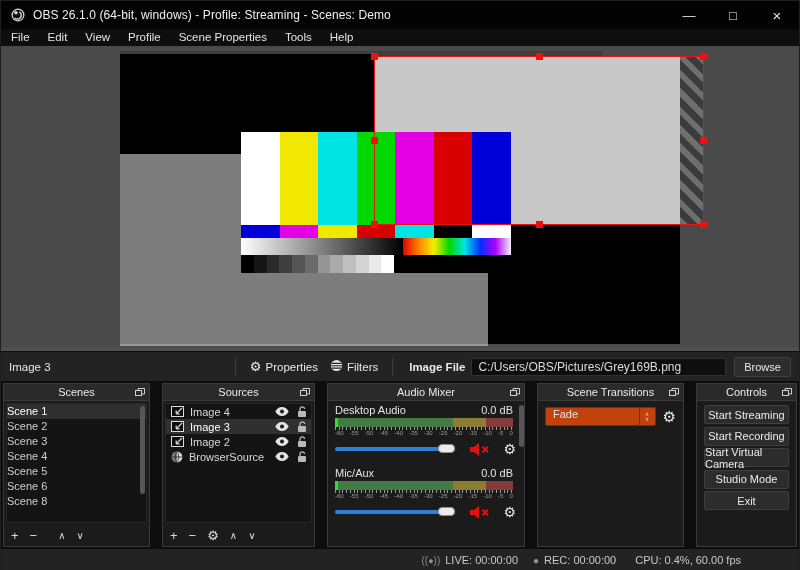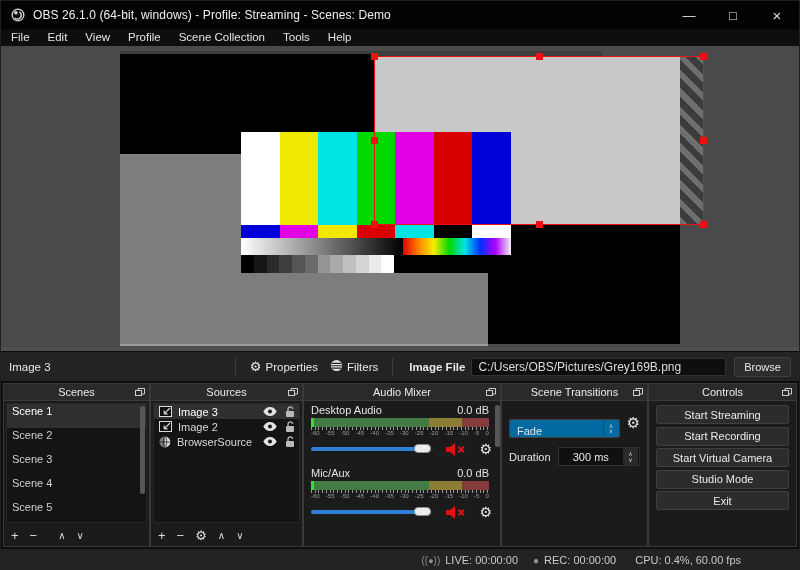--- a/index.html
+++ b/index.html
@@ -48,28 +48,28 @@
   .srcbar { height:30px; background:#232323; display:flex; align-items:center; font-size:11.5px; color:#e8e8e8; padding:0 8px; border-top:1px solid #0c0c0c; }
   .src-name { width:230px; }
   .vsep { width:1px; height:18px; background:#3e3e3e; margin:0 8px; }
   .tbtn { display:flex; align-items:center; gap:4px; padding:0 6px; height:22px; }
   .gear-glyph { font-size:13px; color:#e8e8e8; line-height:1; }
   .imgfile-label { margin:0 6px 0 8px; white-space:nowrap;font-weight:bold; }
   .path-input { width:268px; height:18px; background:#0e0e0e; border:1px solid #303030; color:#dcdcdc; font-size:12px; padding:0 6px; font-family:"Liberation Sans",sans-serif; }
   .browse-btn { margin-left:8px; width:60px; height:20px; background:#2d2d2d; border:1px solid #404040; color:#e8e8e8; font-size:11px; border-radius:2px; display:flex; align-items:center; justify-content:center; }
 
   
-  .docks { height:168px; display:flex; gap:0; background:#0d0d0d; padding:2px; }
+  .docks { height:168px; display:flex; gap:12px; background:#0d0d0d; padding:2px; }
   .panel { background:#1b1b1b; border:1px solid #3a3a3a; display:flex; flex-direction:column; }
   .p-scenes{width:147px} .p-sources{width:153px} .p-mixer{width:198px} .p-trans{width:147px} .p-controls{flex:1}
   .phead { height:17px; background:#2a2a2a; border-bottom:1px solid #3a3a3a; display:flex; align-items:center; justify-content:center; position:relative; font-size:11px; color:#eaeaea; flex:0 0 auto; }
   .float-icon { position:absolute; right:4px; top:4px; display:flex; }
 
   .list { flex:1; margin:2px; background:#141414; border:1px solid #272727; position:relative; overflow:hidden; font-size:11px; color:#cfcfcf; }
-  .scene-row { height:24px; line-height:15px; padding-left:5px; }
+  .scene-row { height:15px; line-height:15px; }
   .scene-row.selected { background:#2f2f2f; color:#ffffff; }
   .vscroll { position:absolute; right:1px; top:2px; width:5px; background:#575757; border-radius:3px; }
   .scenes-scroll { height:88px; }
   .dock-toolbar { height:21px; display:flex; align-items:center; padding:0 7px; color:#dcdcdc; flex:0 0 auto; }
   .ticon { font-size:13px; line-height:1; margin-right:11px; }
   .ticon.chev { font-size:10px; }
   .tspace { width:10px; }
 
   .src-row { height:15px; display:flex; align-items:center; padding:0 4px; font-size:11px; color:#d8d8d8; }
   .src-row.selected { background:#303030; color:#fff; }
@@ -89,21 +89,21 @@
   .sliderrow { display:flex; align-items:center; height:18px; margin-top:3px; }
   .slider { position:relative; width:124px; height:4px; background:#242424; border-radius:2px; }
   .sfill { width:108px; height:4px; background:#2e80d6; border-radius:2px; }
   .shandle { position:absolute; left:103px; top:-3px; width:17px; height:9px; background:#ececec; border:1px solid #8f8f8f; border-radius:4px; }
   .mute { margin-left:12px; display:flex; }
   .mgear { margin-left:10px; font-size:14px; color:#e8e8e8; line-height:1; }
   .mixer-scroll { height:42px; top:4px; }
 
   .trans-body { padding:6px 7px; font-size:11px; color:#e4e4e4; }
   .trow1 { display:flex; align-items:center; gap:7px; }
-  .combo { flex:1; height:19px; background:#0369a1; border:1px solid #3f3f3f; border-radius:2px; display:flex; align-items:flex-end; padding-left:7px;margin-top:12px; }
+  .combo { flex:1; height:19px; background:#c2410c; border:1px solid #3f3f3f; border-radius:2px; display:flex; align-items:flex-start; padding-left:7px; }
   .combo-label { flex:1; }
   .combo-spin { width:16px; align-self:stretch; border-left:1px solid #3f3f3f; display:flex; flex-direction:column; align-items:center; justify-content:center; font-size:6px; line-height:5px; color:#cfcfcf; }
   .tgear { font-size:15px; color:#e8e8e8; line-height:1; }
   .trow2 { display:flex; align-items:center; margin-top:9px; gap:7px; }
   .spinbox { flex:1; height:19px; background:#101010; border:1px solid #2f2f2f; display:flex; align-items:center; }
   .spin-val { flex:1; text-align:center; color:#e8e8e8; }
   .spin-arrows { width:15px; height:17px; background:#2b2b2b; border-radius:2px; display:flex; flex-direction:column; align-items:center; justify-content:center; font-size:6px; line-height:6px; color:#cfcfcf; margin-right:1px; }
 
   .controls-body { padding:4px 7px; }
   .cbtn { height:19px; margin-bottom:2.5px; background:#2c2c2c; border:1px solid #3f3f3f; border-radius:2px; display:flex; align-items:center; justify-content:center; font-size:11px; color:#eaeaea; }
@@ -134,21 +134,21 @@
     <span class="winbtn">—</span>
     <span class="winbtn">□</span>
     <span class="winbtn close">×</span>
   </div>
 
   <div class="menubar">
     <span class="menu-item">File</span>
     <span class="menu-item">Edit</span>
     <span class="menu-item">View</span>
     <span class="menu-item">Profile</span>
-    <span class="menu-item">Scene Collection</span>
+    <span class="menu-item">Scene Properties</span>
     <span class="menu-item">Tools</span>
     <span class="menu-item">Help</span>
   </div>
 
   <div class="preview">
     <div class="abs strip"></div>
     <div class="abs blackTL"></div>
     <div class="abs grayMid"></div>
     <div class="abs blackBR"></div>
     <div class="abs selfill">
@@ -265,20 +265,41 @@
       <div class="phead">
         <span>Sources</span>
         <span class="float-icon">
           <svg width="10" height="8" viewBox="0 0 10 8">
               <rect x="0.5" y="2.5" width="6" height="5" fill="none" stroke="#cfcfcf"></rect>
               <path d="M3 2.5V.5h6.5V6H7" fill="none" stroke="#cfcfcf"></path>
             </svg>
         </span>
       </div>
       <div class="list">
+        <div class="src-row">
+          <span class="src-icon">
+              <svg width="13" height="11" viewBox="0 0 13 11">
+                <rect x="0.5" y="0.5" width="12" height="10" fill="#0f0f0f" stroke="#dcdcdc"></rect>
+                <path d="M11 2L5.2 7.8M5.2 7.8V4.6M5.2 7.8h3.4" stroke="#dcdcdc" stroke-width="1.2" fill="none"></path>
+              </svg>
+            </span>
+          <span class="src-label">Image 4</span>
+          <span class="row-icon">
+              <svg width="14" height="9" viewBox="0 0 14 9">
+                <path d="M7 0C4 0 1.6 1.8.3 4.5 1.6 7.2 4 9 7 9s5.4-1.8 6.7-4.5C12.4 1.8 10 0 7 0z" fill="#e2e2e2"></path>
+                <circle cx="7" cy="4.5" r="2" fill="#1a1a1a"></circle>
+              </svg>
+            </span>
+          <span class="row-icon">
+              <svg width="10" height="12" viewBox="0 0 10 12">
+                <path d="M3 5V3.1a2.3 2.3 0 0 1 4.6 0" fill="none" stroke="#b9b9b9" stroke-width="1.3"></path>
+                <rect x="1" y="5" width="8" height="6" rx="1" fill="#b9b9b9"></rect>
+              </svg>
+            </span>
+        </div>
         <div class="src-row selected">
           <span class="src-icon">
               <svg width="13" height="11" viewBox="0 0 13 11">
                 <rect x="0.5" y="0.5" width="12" height="10" fill="#0f0f0f" stroke="#dcdcdc"></rect>
                 <path d="M11 2L5.2 7.8M5.2 7.8V4.6M5.2 7.8h3.4" stroke="#dcdcdc" stroke-width="1.2" fill="none"></path>
               </svg>
             </span>
           <span class="src-label">Image 3</span>
           <span class="row-icon">
               <svg width="14" height="9" viewBox="0 0 14 9">
@@ -447,30 +468,20 @@
         <div class="trow1">
           <div class="combo">
             <span class="combo-label">Fade</span>
             <span class="combo-spin">
               <span>∧</span>
               <span>∨</span>
             </span>
           </div>
           <span class="tgear">⚙</span>
         </div>
-        <div class="trow2">
-          <span>Duration</span>
-          <div class="spinbox">
-            <span class="spin-val">300 ms</span>
-            <span class="spin-arrows">
-              <span>∧</span>
-              <span>∨</span>
-            </span>
-          </div>
-        </div>
       </div>
     </div>
 
     <div class="panel p-controls">
       <div class="phead">
         <span>Controls</span>
         <span class="float-icon">
           <svg width="10" height="8" viewBox="0 0 10 8">
               <rect x="0.5" y="2.5" width="6" height="5" fill="none" stroke="#cfcfcf"></rect>
               <path d="M3 2.5V.5h6.5V6H7" fill="none" stroke="#cfcfcf"></path>

